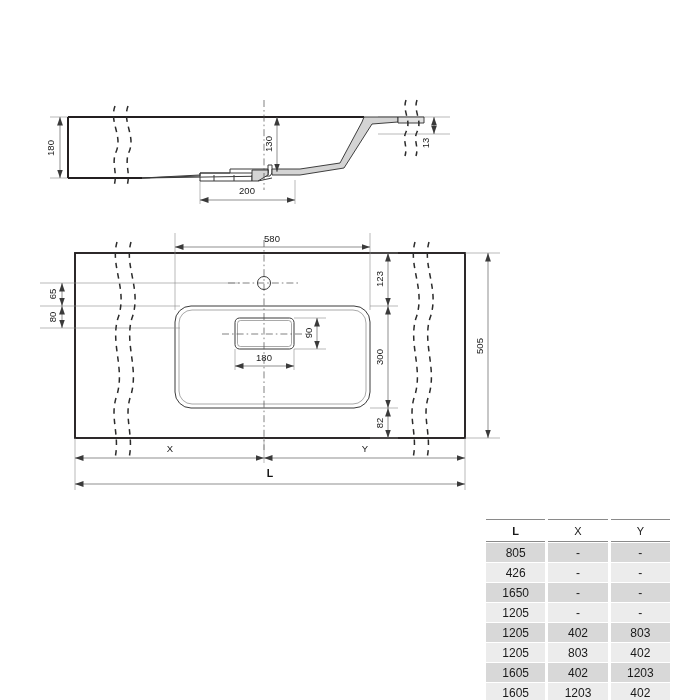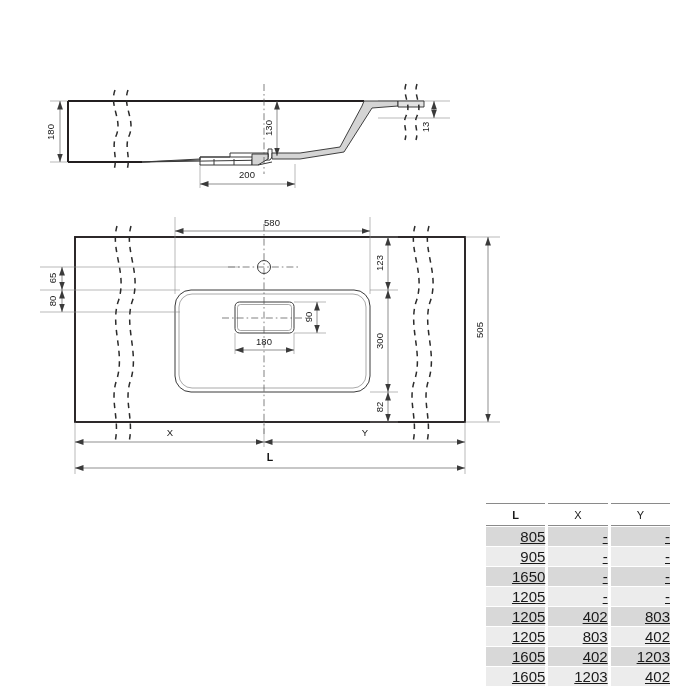--- a/index.html
+++ b/index.html
@@ -11,21 +11,21 @@
     width: 700px;
     height: 700px;
     position: relative;
     font-family: "Liberation Sans", sans-serif;
     color: #1a1a1a;
     overflow: hidden;
   }
   #drawing-root {
     position: absolute;
     left: 0;
-    top: 2px;
+    top: 18px;
     width: 700px;
     height: 656px;
   }
   svg.tech-drawing {
     position: absolute;
     left: 0;
     top: 0;
     width: 700px;
     height: 700px;
   }
@@ -80,26 +80,25 @@
     padding: 3px 0 3px 0;
     border-top: 1.2px solid #8a8a8a;
     border-bottom: 1.2px solid #8a8a8a;
     background: #ffffff;
     text-align: center;
     height: 15px;
   }
   #size-table th.col-l { font-weight: bold; }
   #size-table td {
     font-family: "Liberation Sans", sans-serif;
-    font-size: 15px;
+    font-size: 12px;
     color: #1a1a1a;
-    text-align: right;
+    text-align: center;
     height: 19px;
     padding: 0;
-    text-decoration: underline;
   }
   #size-table tr.band-dark td { background: #d8d8d8; }
   #size-table tr.band-light td { background: #ececec; }
 </style>
 </head>
 <body>
 
 <div id="drawing-root">
 
   <svg class="tech-drawing" viewBox="0 0 700 700">
@@ -314,21 +313,21 @@
           <th>Y</th>
         </tr>
       </thead>
       <tbody>
         <tr class="band-dark">
           <td>805</td>
           <td>-</td>
           <td>-</td>
         </tr>
         <tr class="band-light">
-          <td>905</td>
+          <td>426</td>
           <td>-</td>
           <td>-</td>
         </tr>
         <tr class="band-dark">
           <td>1650</td>
           <td>-</td>
           <td>-</td>
         </tr>
         <tr class="band-light">
           <td>1205</td>

